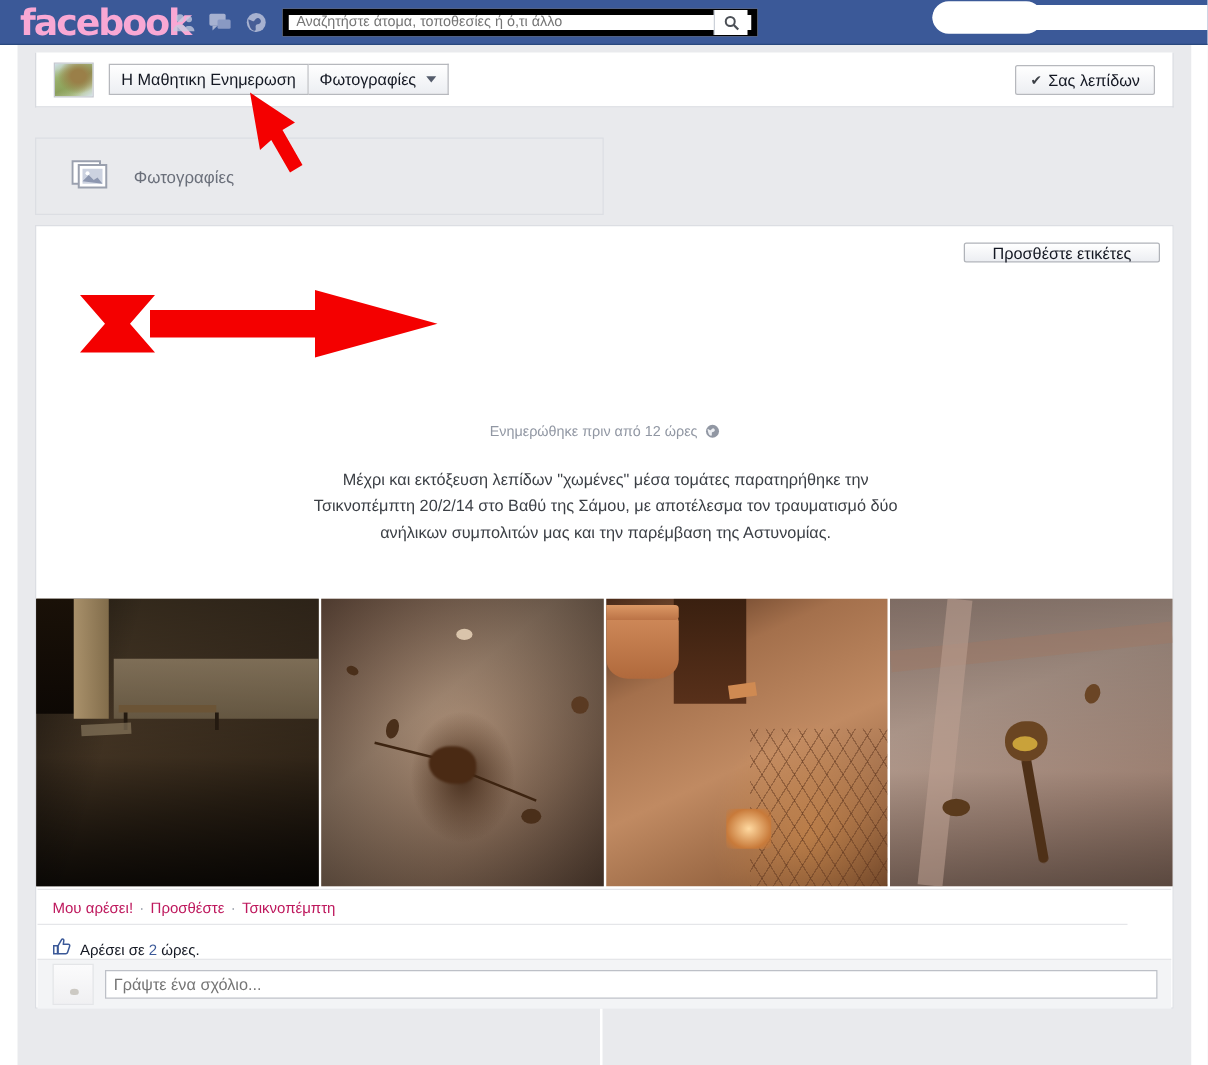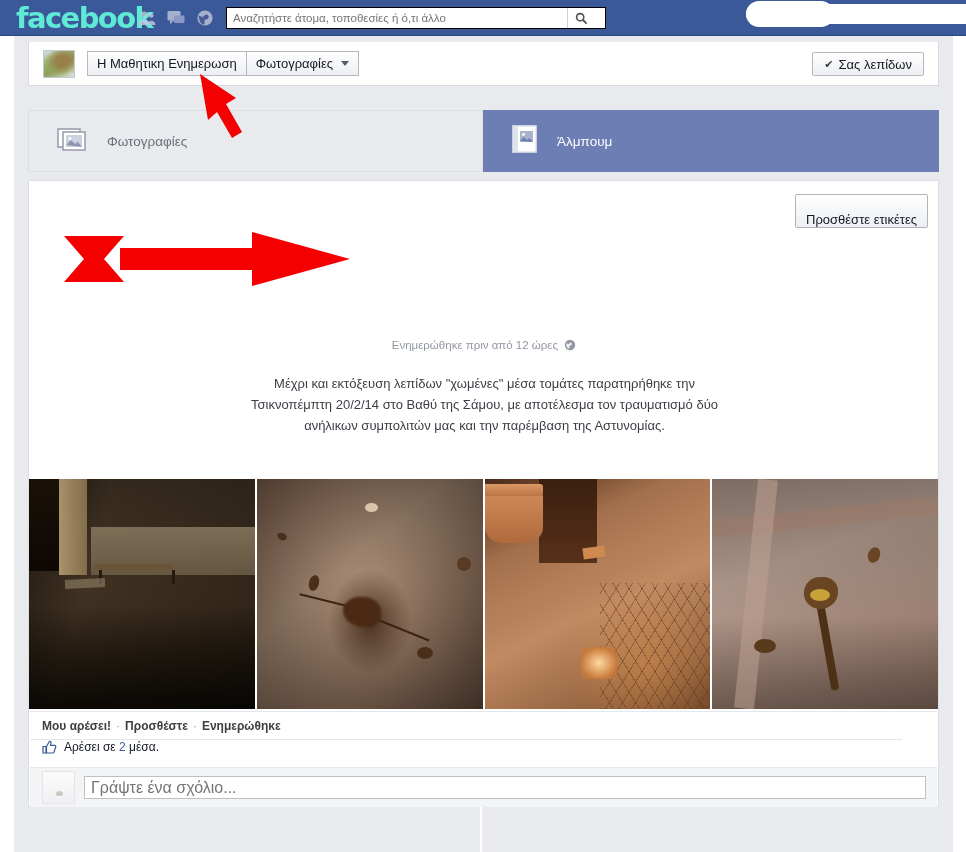--- a/index.html
+++ b/index.html
@@ -14,29 +14,29 @@
 
   
   .topbar {
     position: absolute; left: 0; top: 0; width: 966px; height: 36px;
     background: #3b5998;
     border-bottom: 1px solid #29487d;
   }
   .fb-logo {
     position: absolute; left: 16px; top: 1px;
     font-family: "DejaVu Sans", sans-serif;
-    font-size: 29px; font-weight: bold; color: #5eead4;
+    font-size: 29px; font-weight: bold; color: #f9a8d4;
     letter-spacing: -1.6px;
   }
   .nav-icons { position: absolute; left: 137px; top: 8px; display: flex; gap: 9px; }
   .nav-ic { width: 20px; height: 20px; opacity: .78; display: block; }
   .search-wrap {
     position: absolute; left: 226px; top: 7px;
     width: 380px; height: 22px;
-    background: #ffffff; border: 1px solid #000000;
+    background: #ffffff; border: 5px solid #000000;
     display: flex; align-items: center;
   }
   .search-input {
     border: 0; outline: 0; background: transparent;
     font-family: "Liberation Sans", sans-serif;
     font-size: 11.5px; color: #9197a3;
     padding: 0 6px; width: 340px; height: 20px;
   }
   .search-btn {
     width: 27px; height: 20px; border-left: 1px solid #ccd1d9;
@@ -109,21 +109,21 @@
   .tab-label { margin-left: 18px; font-size: 13.5px; color: #6a6f7a; }
   .tab-album .tab-label { color: #ffffff; }
 
   
   .card {
     position: absolute; left: 14px; top: 144px; width: 911px; height: 627px;
     background: #ffffff; border: 1px solid #dcdee3;
   }
   .tags-btn {
     position: absolute; right: 10px; top: 13px;
-    height: 34px; padding: 0 10px; display: flex; align-items: flex-end;
+    height: 16px; padding: 0 22px; display: flex; align-items: flex-start;
     background: linear-gradient(#ffffff, #eceef2);
     border: 1px solid #b0b3b9; border-radius: 2px;
     font-size: 13px; color: #141823; cursor: pointer;
   }
   .album-title {
     position: absolute; left: 225px; top: 88px; width: 460px;
     text-align: center; font-size: 18.5px; font-weight: bold;
     color: #141823; line-height: 1.28;
   }
   .album-time {
@@ -224,27 +224,27 @@
   .ph4 .sp3 { position: absolute; left: 156px; top: 68px; width: 12px; height: 16px;
     background: #6a4525; border-radius: 50%; transform: rotate(20deg); }
 
   
   .actions {
     position: absolute; left: 1px; top: 530px; width: 907px; height: 28px;
     border-top: 1px solid #e5e6e9; background: #ffffff;
     display: flex; align-items: center; padding-left: 12px;
     font-size: 12px;
   }
-  .act-link { color: #404040; cursor: pointer; font-weight: bold; }
+  .act-link { color: #be185d; cursor: pointer; }
   .dot { color: #9197a3; margin: 0 5px; }
 
   .likes {
     position: absolute; left: 1px; top: 558px; width: 872px; height: 28px;
     border-top: 1px solid #e5e6e9; background: #ffffff;
-    display: flex; align-items: flex-start; padding-left: 12px;
+    display: flex; align-items: flex-end; padding-left: 12px;
     font-size: 12px; color: #141823;
   }
   .thumb-ic { margin-right: 7px; }
   .likes-count { color: #3b5998; cursor: pointer; }
 
   .commentbar {
     position: absolute; left: 1px; top: 586px; width: 907px; height: 40px;
     background: #f3f4f6; border-top: 1px solid #e5e6e9;
     display: flex; align-items: center;
   }
@@ -255,21 +255,21 @@
     position: relative;
   }
   .c-avatar:after {
     content: ""; position: absolute; left: 13px; top: 19px;
     width: 7px; height: 5px; background: #ccc9c3; border-radius: 50% 50% 40% 40%;
   }
   .c-input {
     margin-left: 9px; width: 842px; height: 23px;
     background: #ffffff; border: 1px solid #bdc0c7;
     font-family: "Liberation Sans", sans-serif;
-    font-size: 16px; color: #9197a3; padding: 0 6px; outline: 0;
+    font-size: 13px; color: #9197a3; padding: 0 6px; outline: 0;
   }
 
   
   .spine {
     position: absolute; left: 466px; top: 771px; width: 2px; height: 81px;
     background: #ffffff;
   }
 
   
   .ann { position: absolute; pointer-events: none; }
@@ -346,32 +346,20 @@
       <span class="tab-ic">
         <svg width="32" height="28" viewBox="0 0 32 28">
           <rect x="1" y="4" width="22" height="18" fill="#fff" stroke="#9aa0ae" stroke-width="1.6"></rect>
           <rect x="6" y="7" width="22" height="18" fill="#fff" stroke="#9aa0ae" stroke-width="1.6"></rect>
           <rect x="9" y="10" width="16" height="12" fill="#ccd2e0"></rect>
           <path d="M9 20l5-5 4 4 3-2 4 5z" fill="#8d97b0"></path>
           <circle cx="13" cy="13.5" r="1.6" fill="#fff"></circle>
         </svg>
       </span>
       <span class="tab-label">Φωτογραφίες</span>
-    </div>
-    <div class="tab tab-album">
-      <span class="tab-ic">
-        <svg width="28" height="30" viewBox="0 0 28 30">
-          <rect x="2" y="2" width="23" height="26" fill="#fff" stroke="#e3e6ef" stroke-width="1.6"></rect>
-          <rect x="2" y="2" width="5" height="26" fill="#dfe3ee"></rect>
-          <rect x="9" y="7" width="13" height="11" fill="#aab3cc"></rect>
-          <path d="M9 17l4-4 3 3 2.5-2 3.5 4z" fill="#6d7eb5"></path>
-          <circle cx="12.5" cy="10.5" r="1.4" fill="#fff"></circle>
-        </svg>
-      </span>
-      <span class="tab-label">Άλμπουμ</span>
     </div>
   </div>
 
   <div class="card">
 
     <div class="tags-btn">
       <span>Προσθέστε ετικέτες</span>
     </div>
 
 
@@ -420,33 +408,33 @@
         <span class="trail"></span>
         <span class="spl"></span>
       </div>
     </div>
 
     <div class="actions">
       <span class="act-link">Μου αρέσει!</span>
       <span class="dot">·</span>
       <span class="act-link">Προσθέστε</span>
       <span class="dot">·</span>
-      <span class="act-link">Ενημερώθηκε</span>
+      <span class="act-link">Τσικνοπέμπτη</span>
     </div>
 
     <div class="likes">
       <span class="thumb-ic">
         <svg width="15" height="14" viewBox="0 0 15 14">
           <path d="M1 6.5h3V13H1z" fill="#fff" stroke="#3b5998" stroke-width="1.2"></path>
           <path d="M4.5 6.5l3-5.2c1.3-.3 1.8.5 1.5 1.6L8.6 5.4h4c1 0 1.4.8 1.1 1.6l-1.6 4.8c-.2.7-.7 1.2-1.5 1.2H4.5z" fill="#fff" stroke="#3b5998" stroke-width="1.2" stroke-linejoin="round"></path>
         </svg>
       </span>
       <span>Αρέσει σε</span>&nbsp;
       <span class="likes-count">2</span>&nbsp;
-      <span>μέσα.</span>
+      <span>ώρες.</span>
     </div>
 
     <div class="commentbar">
       <div class="c-avatar"></div>
       <input class="c-input" type="text" placeholder="Γράψτε ένα σχόλιο..." style="">
     </div>
   </div>
 
   <div class="spine"></div>
 

